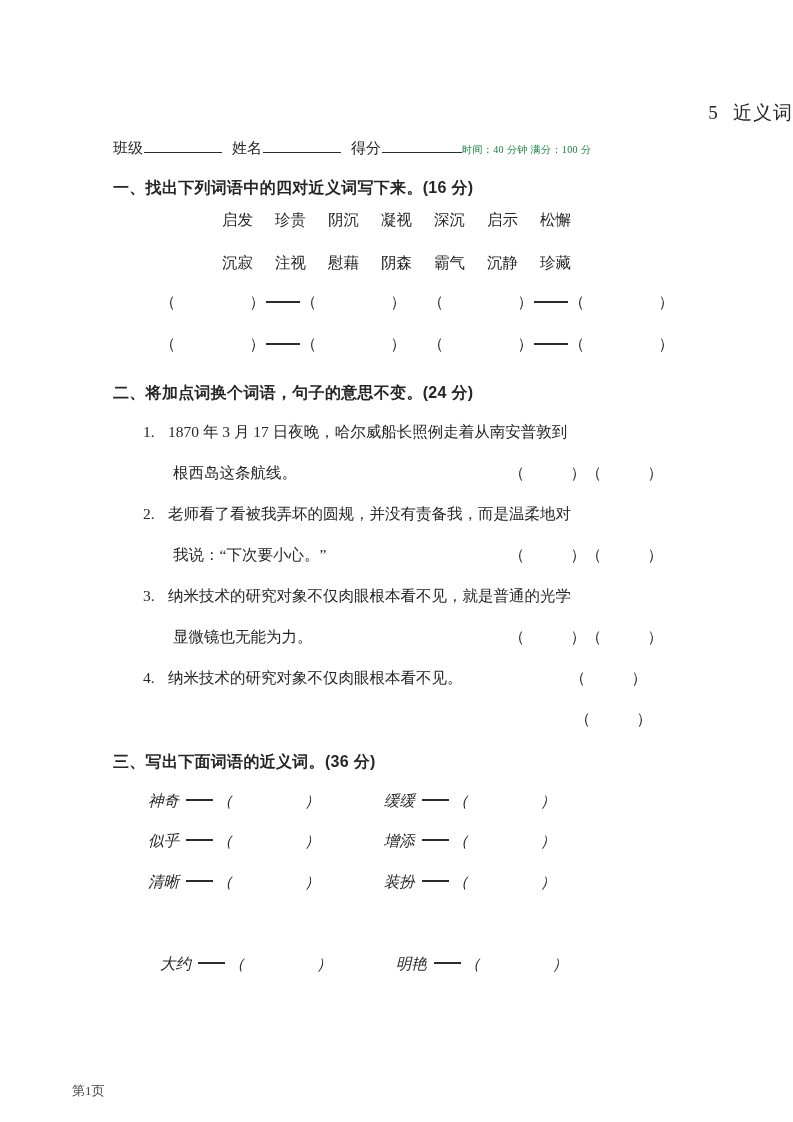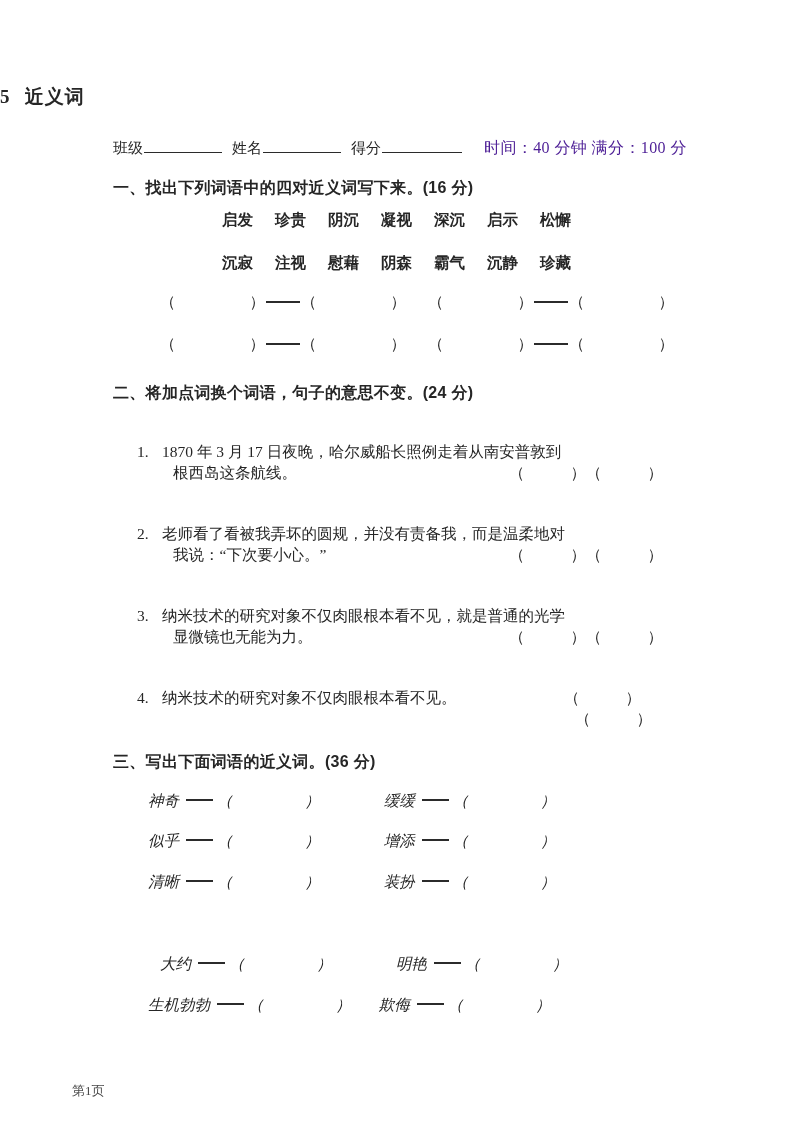--- a/index.html
+++ b/index.html
@@ -17,26 +17,26 @@
   }
   .page {
     position: absolute;
     inset: 0;
     background: #fff;
   }
 
   
   .title {
     position: absolute;
-    top: 84px;
+    top: 100px;
     left: 0;
     width: 100%;
-    text-align: left;
+    text-align: right;
     font-size: 19px;
-    font-weight: bold;
+    font-weight: normal;
     letter-spacing: 1px;
     font-family: "Liberation Sans", "DejaVu Sans", sans-serif;
   }
   .title .num { font-family: "Liberation Serif", serif; }
 
   
   .inforow {
     position: absolute;
     top: 138px;
     left: 113px;
@@ -50,23 +50,22 @@
   .inforow .fld { display: inline-flex; align-items: baseline; }
   .inforow .blank {
     display: inline-block;
     width: 78px;
     border-bottom: 1.6px solid #2b2b2b;
     height: 14px;
     margin: 0 10px 0 1px;
   }
   .inforow .blank.last { margin-right: 0; width: 80px; }
   .meta {
-    margin-left: 22px;
-    color: #4c1d95;
-    font-size: 16px;
+    color: #15803d;
+    font-size: 10px;
     letter-spacing: .4px;
   }
 
   
   .sec-h {
     position: absolute;
     left: 113px;
     font-size: 16px;
     font-weight: bold;
     font-family: "Liberation Sans", "DejaVu Sans", sans-serif;
@@ -81,42 +80,42 @@
     white-space: nowrap;
   }
 
   
   .wordbank {
     left: 0;
     width: 100%;
     text-align: center;
     letter-spacing: 0;
   }
-  .wordbank span.w { margin: 0 11px; font-weight: bold; }
+  .wordbank span.w { margin: 0 11px; }
 
   
   .parenline {
     left: 160px;
     width: 520px;
     font-size: 15.5px;
   }
   .pp { display: inline-block; }
   .pp .o, .pp .c { display: inline-block; }
   .pp .gap { display: inline-block; width: 74px; }
   .dash {
     display: inline-block;
     width: 34px;
     border-top: 2.2px solid #2b2b2b;
     vertical-align: 4px;
     margin: 0 1px;
   }
   .spacer-mid { display: inline-block; width: 22px; }
 
   
-  .q { position: absolute; left: 137px; width: 540px; font-size: 15.5px; margin-top: 20px; }
+  .q { position: absolute; left: 143px; width: 540px; font-size: 15.5px; }
   .q .idx { display: inline-block; width: 25px; }
   .q2 { position: absolute; left: 173px; width: 520px; font-size: 15.5px; }
   .anspair { font-size: 15.5px; white-space: nowrap; }
   .ansp { display: inline-block; }
   .ansp .gap { display: inline-block; width: 46px; }
 
   
   .s3row { position: absolute; font-size: 15.5px; white-space: nowrap; }
   .s3cell { display: inline-block; font-style: italic; }
   .s3word { display: inline-block; }
@@ -236,21 +235,16 @@
     <span class="s3cell"><span class="s3word">装扮</span><span class="ddash"></span><span><span>（</span><span class="s3blank"></span><span>）</span></span></span>
   </div>
 
 
   <div class="s3row" style="top:954px;left:160px">
     <span class="s3cell"><span class="s3word">大约</span><span class="ddash"></span><span><span>（</span><span class="s3blank"></span><span>）</span></span></span>
     <span style="display:inline-block;width:56px"></span>
     <span class="s3cell"><span class="s3word">明艳</span><span class="ddash"></span><span><span>（</span><span class="s3blank"></span><span>）</span></span></span>
   </div>
 
-  <div class="s3row" style="top:995px;left:148px">
-    <span class="s3cell"><span class="s3word">生机勃勃</span><span class="ddash"></span><span><span>（</span><span class="s3blank"></span><span>）</span></span></span>
-    <span style="display:inline-block;width:20px"></span>
-    <span class="s3cell"><span class="s3word">欺侮</span><span class="ddash"></span><span><span>（</span><span class="s3blank"></span><span>）</span></span></span>
-  </div>
 
   <div class="footer">第1页</div>
 
 </div>
 
 </body></html>

